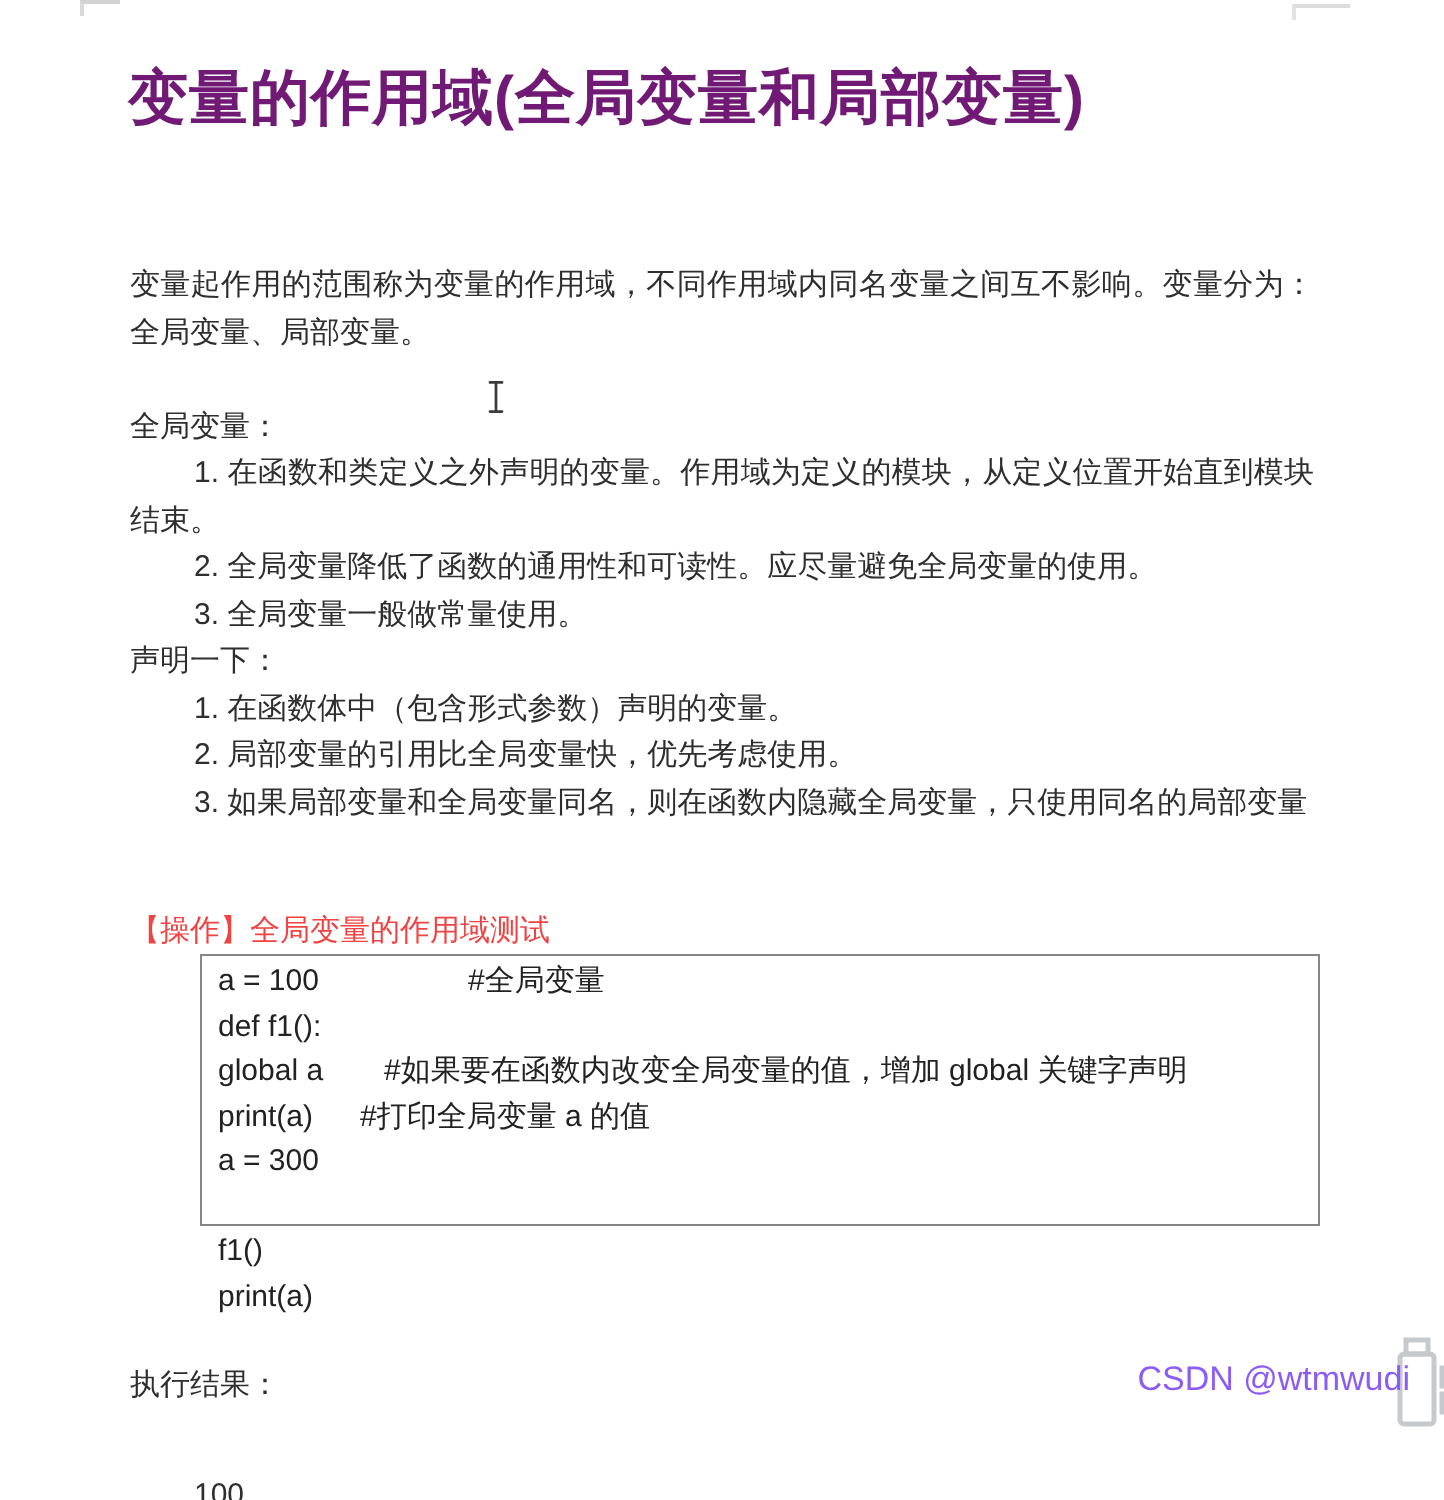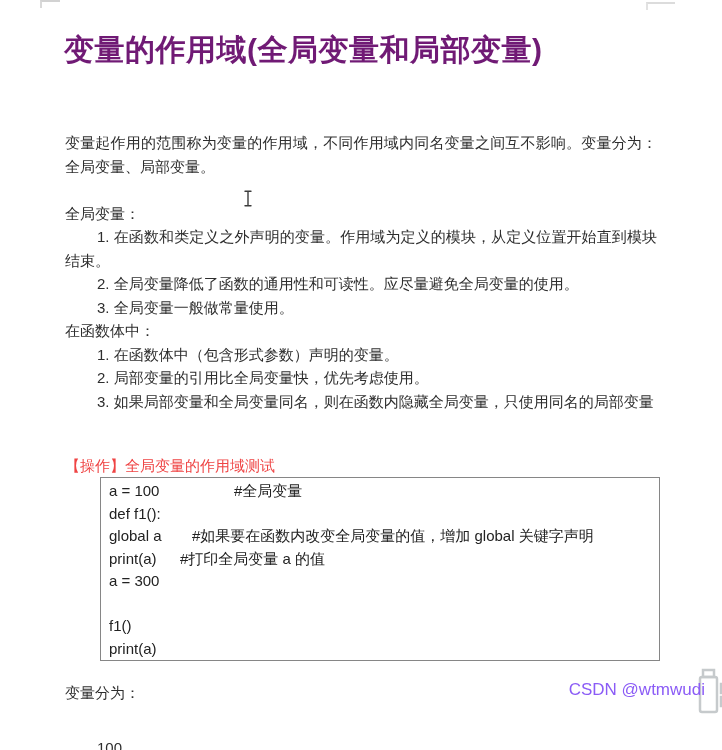--- a/index.html
+++ b/index.html
@@ -41,21 +41,21 @@
   .heading { }
   .item { text-indent: 32px; text-align: justify; }
 
   .op-label {
     position: absolute; left: 65px; top: 454px;
     font-size: 15px; line-height: 23px; color: #ef4444;
   }
 
   .code-box {
     position: absolute; left: 100px; top: 477px;
-    width: 560px; height: 184px;
+    width: 560px; height: 136px;
     border: 1px solid #868686;
     box-sizing: border-box;
     padding: 2px 8px;
     font-size: 15px; line-height: 22.5px;
     color: #222;
     background: #fff;
   }
   .code-line { min-height: 22.5px; white-space: nowrap; }
   .code-line .code { display: inline-block; }
   .code-line.ind .code { }
@@ -92,21 +92,21 @@
 
   <h1 class="title">变量的作用域(全局变量和局部变量)</h1>
 
   <div class="flow">
     <p>变量起作用的范围称为变量的作用域，不同作用域内同名变量之间互不影响。变量分为：全局变量、局部变量。</p>
     <div class="spacer-line"></div>
     <div class="heading">全局变量：</div>
     <div class="item">1. 在函数和类定义之外声明的变量。作用域为定义的模块，从定义位置开始直到模块结束。</div>
     <div class="item">2. 全局变量降低了函数的通用性和可读性。应尽量避免全局变量的使用。</div>
     <div class="item">3. 全局变量一般做常量使用。</div>
-    <div class="heading">在函数体中：</div>
+    <div class="heading">声明一下：</div>
     <div class="item">1. 在函数体中（包含形式参数）声明的变量。</div>
     <div class="item">2. 局部变量的引用比全局变量快，优先考虑使用。</div>
     <div class="item">3. 如果局部变量和全局变量同名，则在函数内隐藏全局变量，只使用同名的局部变量</div>
   </div>
 
   <div class="op-label">【操作】全局变量的作用域测试</div>
 
   <div class="code-box">
     <div class="code-line">
       <span class="code cw1">a = 100</span><span class="comment">#全局变量</span>
@@ -127,21 +127,21 @@
       <span class="code"></span>
     </div>
     <div class="code-line">
       <span class="code">f1()</span>
     </div>
     <div class="code-line">
       <span class="code">print(a)</span>
     </div>
   </div>
 
-  <div class="result-label">变量分为：</div>
+  <div class="result-label">执行结果：</div>
   <div class="result-values">
     <div>100</div>
     <div>300</div>
   </div>
 
   <div class="text-cursor">
     <svg width="10" height="17" viewBox="0 0 10 17">
       <path d="M2 1.2 H8 M5 1.2 V15.8 M2 15.8 H8" stroke="#3c3c3c" stroke-width="1.4" fill="none" stroke-linecap="round"></path>
     </svg>
   </div>

